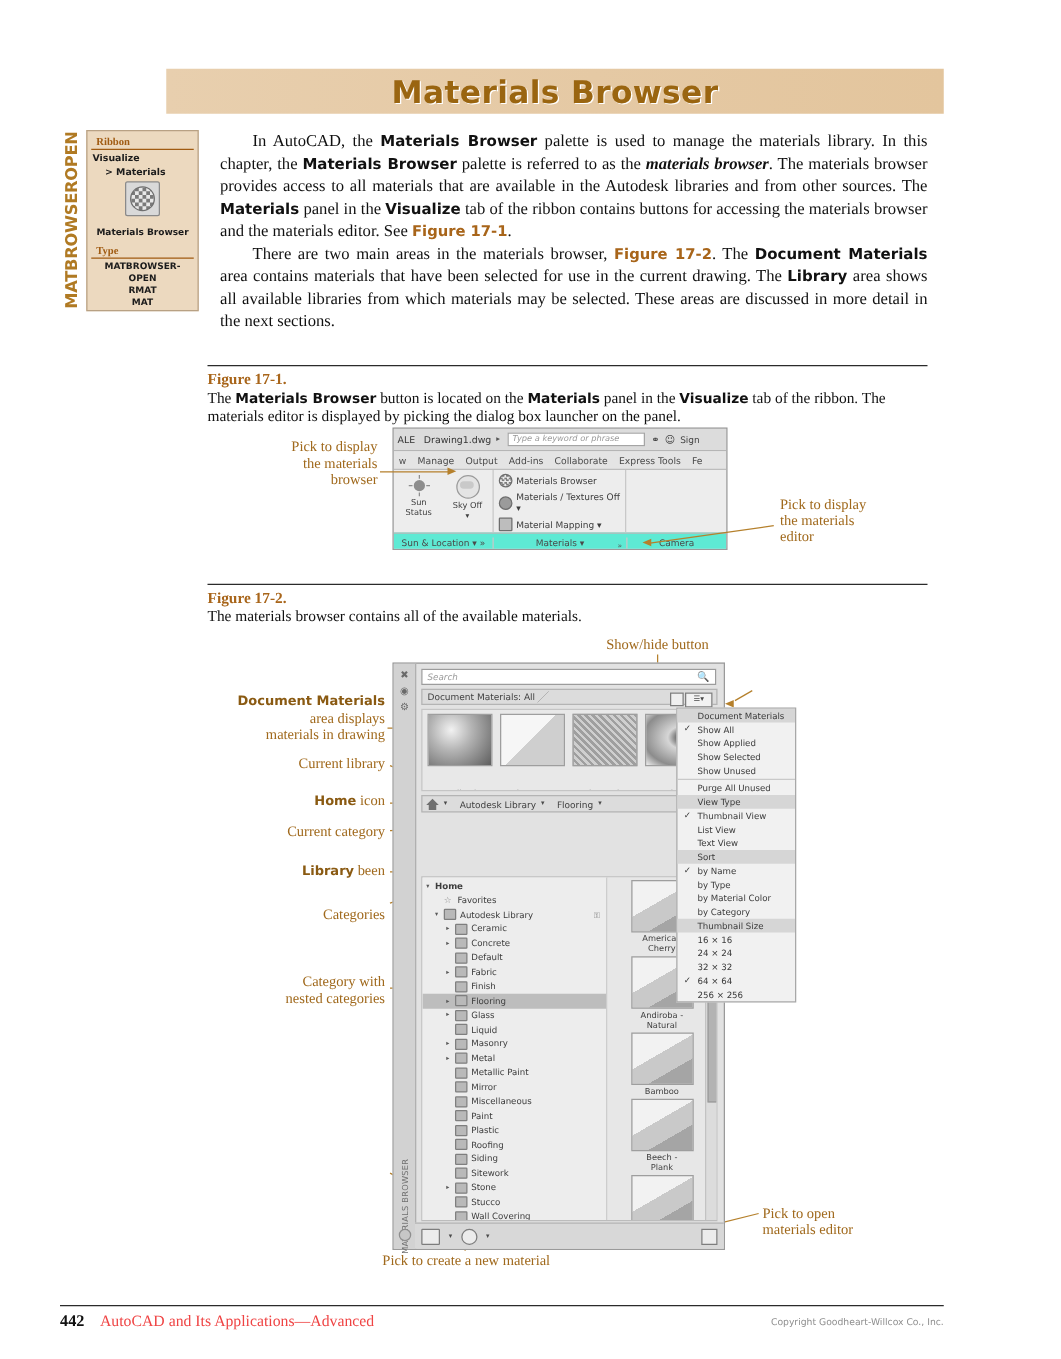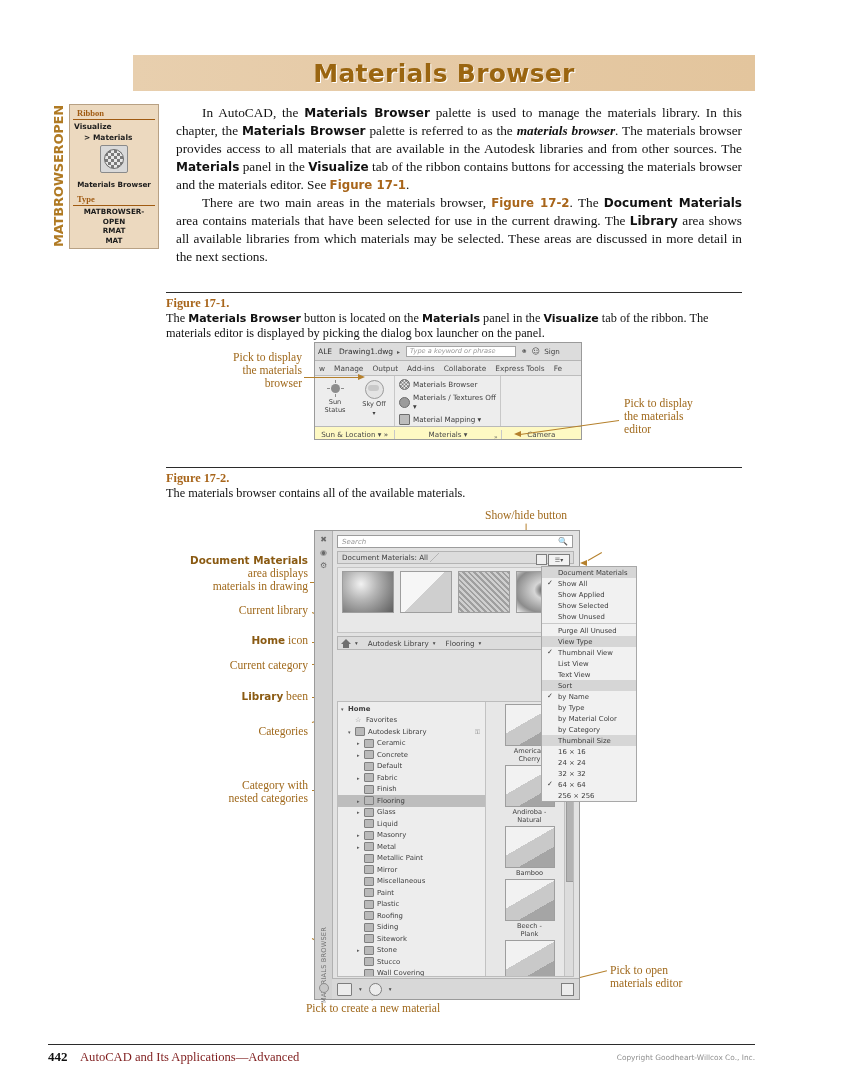--- a/index.html
+++ b/index.html
@@ -163,21 +163,21 @@
     content:"";position:absolute;left:2.5px;top:4px;width:11px;height:6px;border-radius:5px;background:#c9c9c9;
   }
   .rb-item{display:flex;align-items:center;gap:3px;font-size:7.2px;color:#3d3d3d;margin-bottom:3px;}
   .ic{width:9px;height:9px;flex:0 0 9px;}
   .ic-matbrowser{border-radius:50%;border:1.2px solid #6d6d6d;
     background:repeating-conic-gradient(#7d7d7d 0 25%, #ebebeb 0 50%);background-size:3.5px 3.5px;}
   .ic-mattex{border-radius:50%;background:#9b9b9b;border:1px solid #6d6d6d;}
   .ic-matmap{background:#bdbdbd;border:1px solid #6d6d6d;border-radius:1px;}
   .ic-cam{background:#cdcdcd;border:1px solid #6d6d6d;border-radius:1px;}
   .rb-foot{
-    height:14px;background:#fef9c3;border-top:1px solid #b9b9b9;display:flex;align-items:center;
+    height:14px;background:#5eead4;border-top:1px solid #b9b9b9;display:flex;align-items:center;
     font-size:7.2px;color:#4a4a4a;
   }
   .rb-foot .f1{width:80px;text-align:center;border-right:1px solid #c8c8c8;}
   .rb-foot .f2{width:106px;text-align:center;border-right:1px solid #c8c8c8;position:relative;}
   .rb-foot .f3{width:80px;text-align:center;}
   .dbl{position:absolute;right:3px;top:3px;font-size:6px;color:#555;}
 
   
   .mb{
     position:absolute;left:314px;top:530px;width:266px;height:470px;
@@ -303,21 +303,21 @@
   .dd .sep{height:1px;background:#c9c9c9;margin:1px 0;}
 
   
   .footrule{position:absolute;left:48px;top:1044px;width:707px;height:0;border-top:1.3px solid #2b2b2b;}
   .pgnum{
     position:absolute;left:48px;top:1049px;font-family:"Liberation Serif", serif;
     font-size:13px;font-weight:bold;color:#111;
   }
   .foottitle{
     position:absolute;left:80px;top:1050px;font-family:"Liberation Serif", serif;
-    font-size:12.6px;color:#7f1d1d;
+    font-size:12.6px;color:#ef4444;
   }
   .copyright{
     position:absolute;right:94px;top:1053px;font-family:"DejaVu Sans", sans-serif;
     font-size:7.4px;color:#8e8e8e;
   }
 </style>
 </head>
 <body>
 
 <div class="page">

